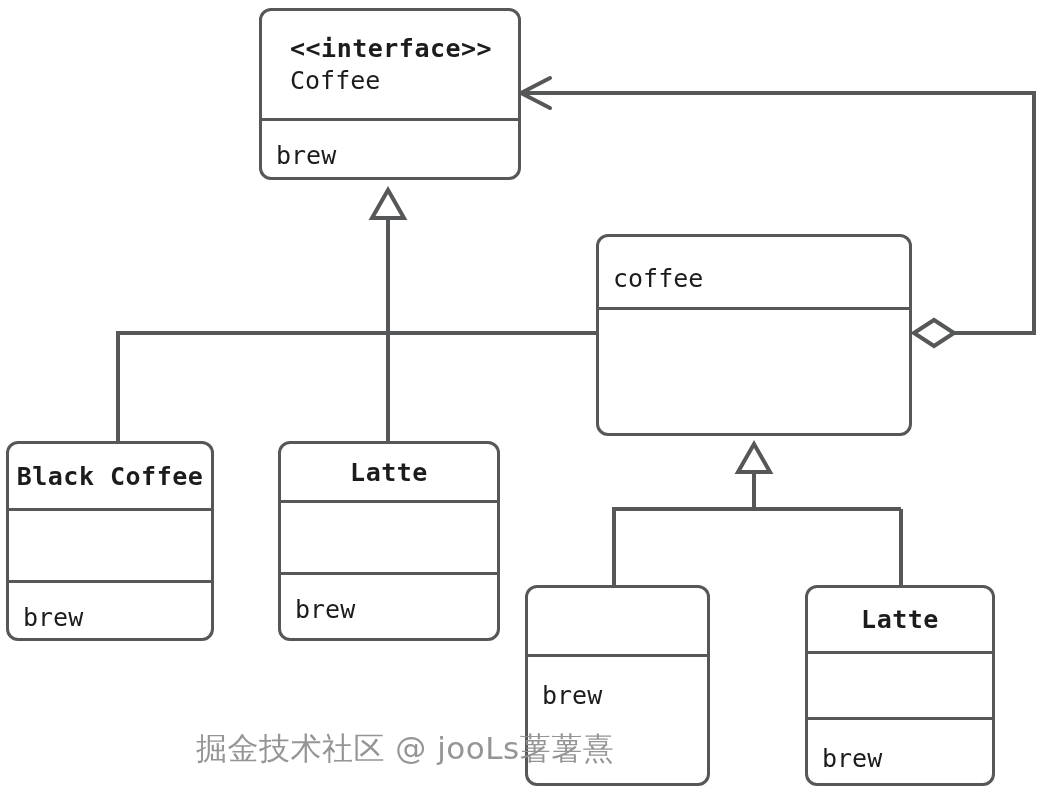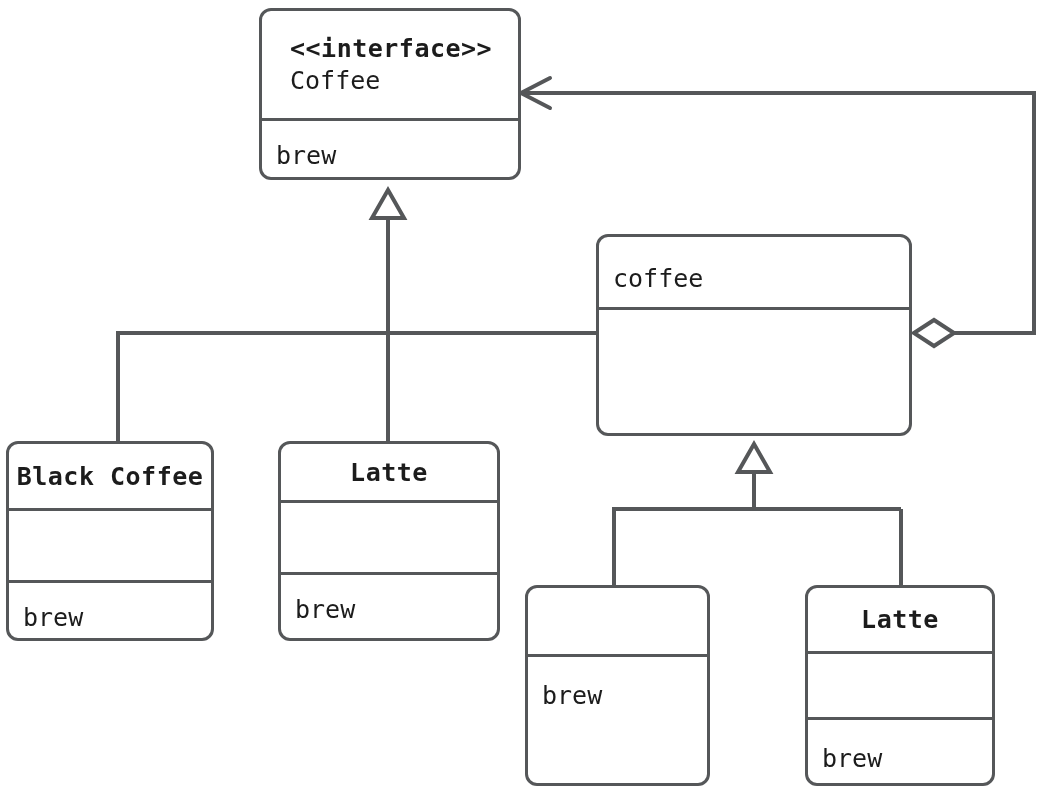--- a/index.html
+++ b/index.html
@@ -177,14 +177,15 @@
       <span class="title-text">Latte</span>
     </div>
     <div class="compartment c-body" style="height:66px;">
       <span class="member-text"></span>
     </div>
     <div class="compartment c-body" style="height:66px;">
       <span class="member-text">brew</span>
     </div>
   </div>
 
+  <div class="watermark">掘金技术社区 @ jooLs薯薯熹</div>
 
 </div>
 
 </body></html>

